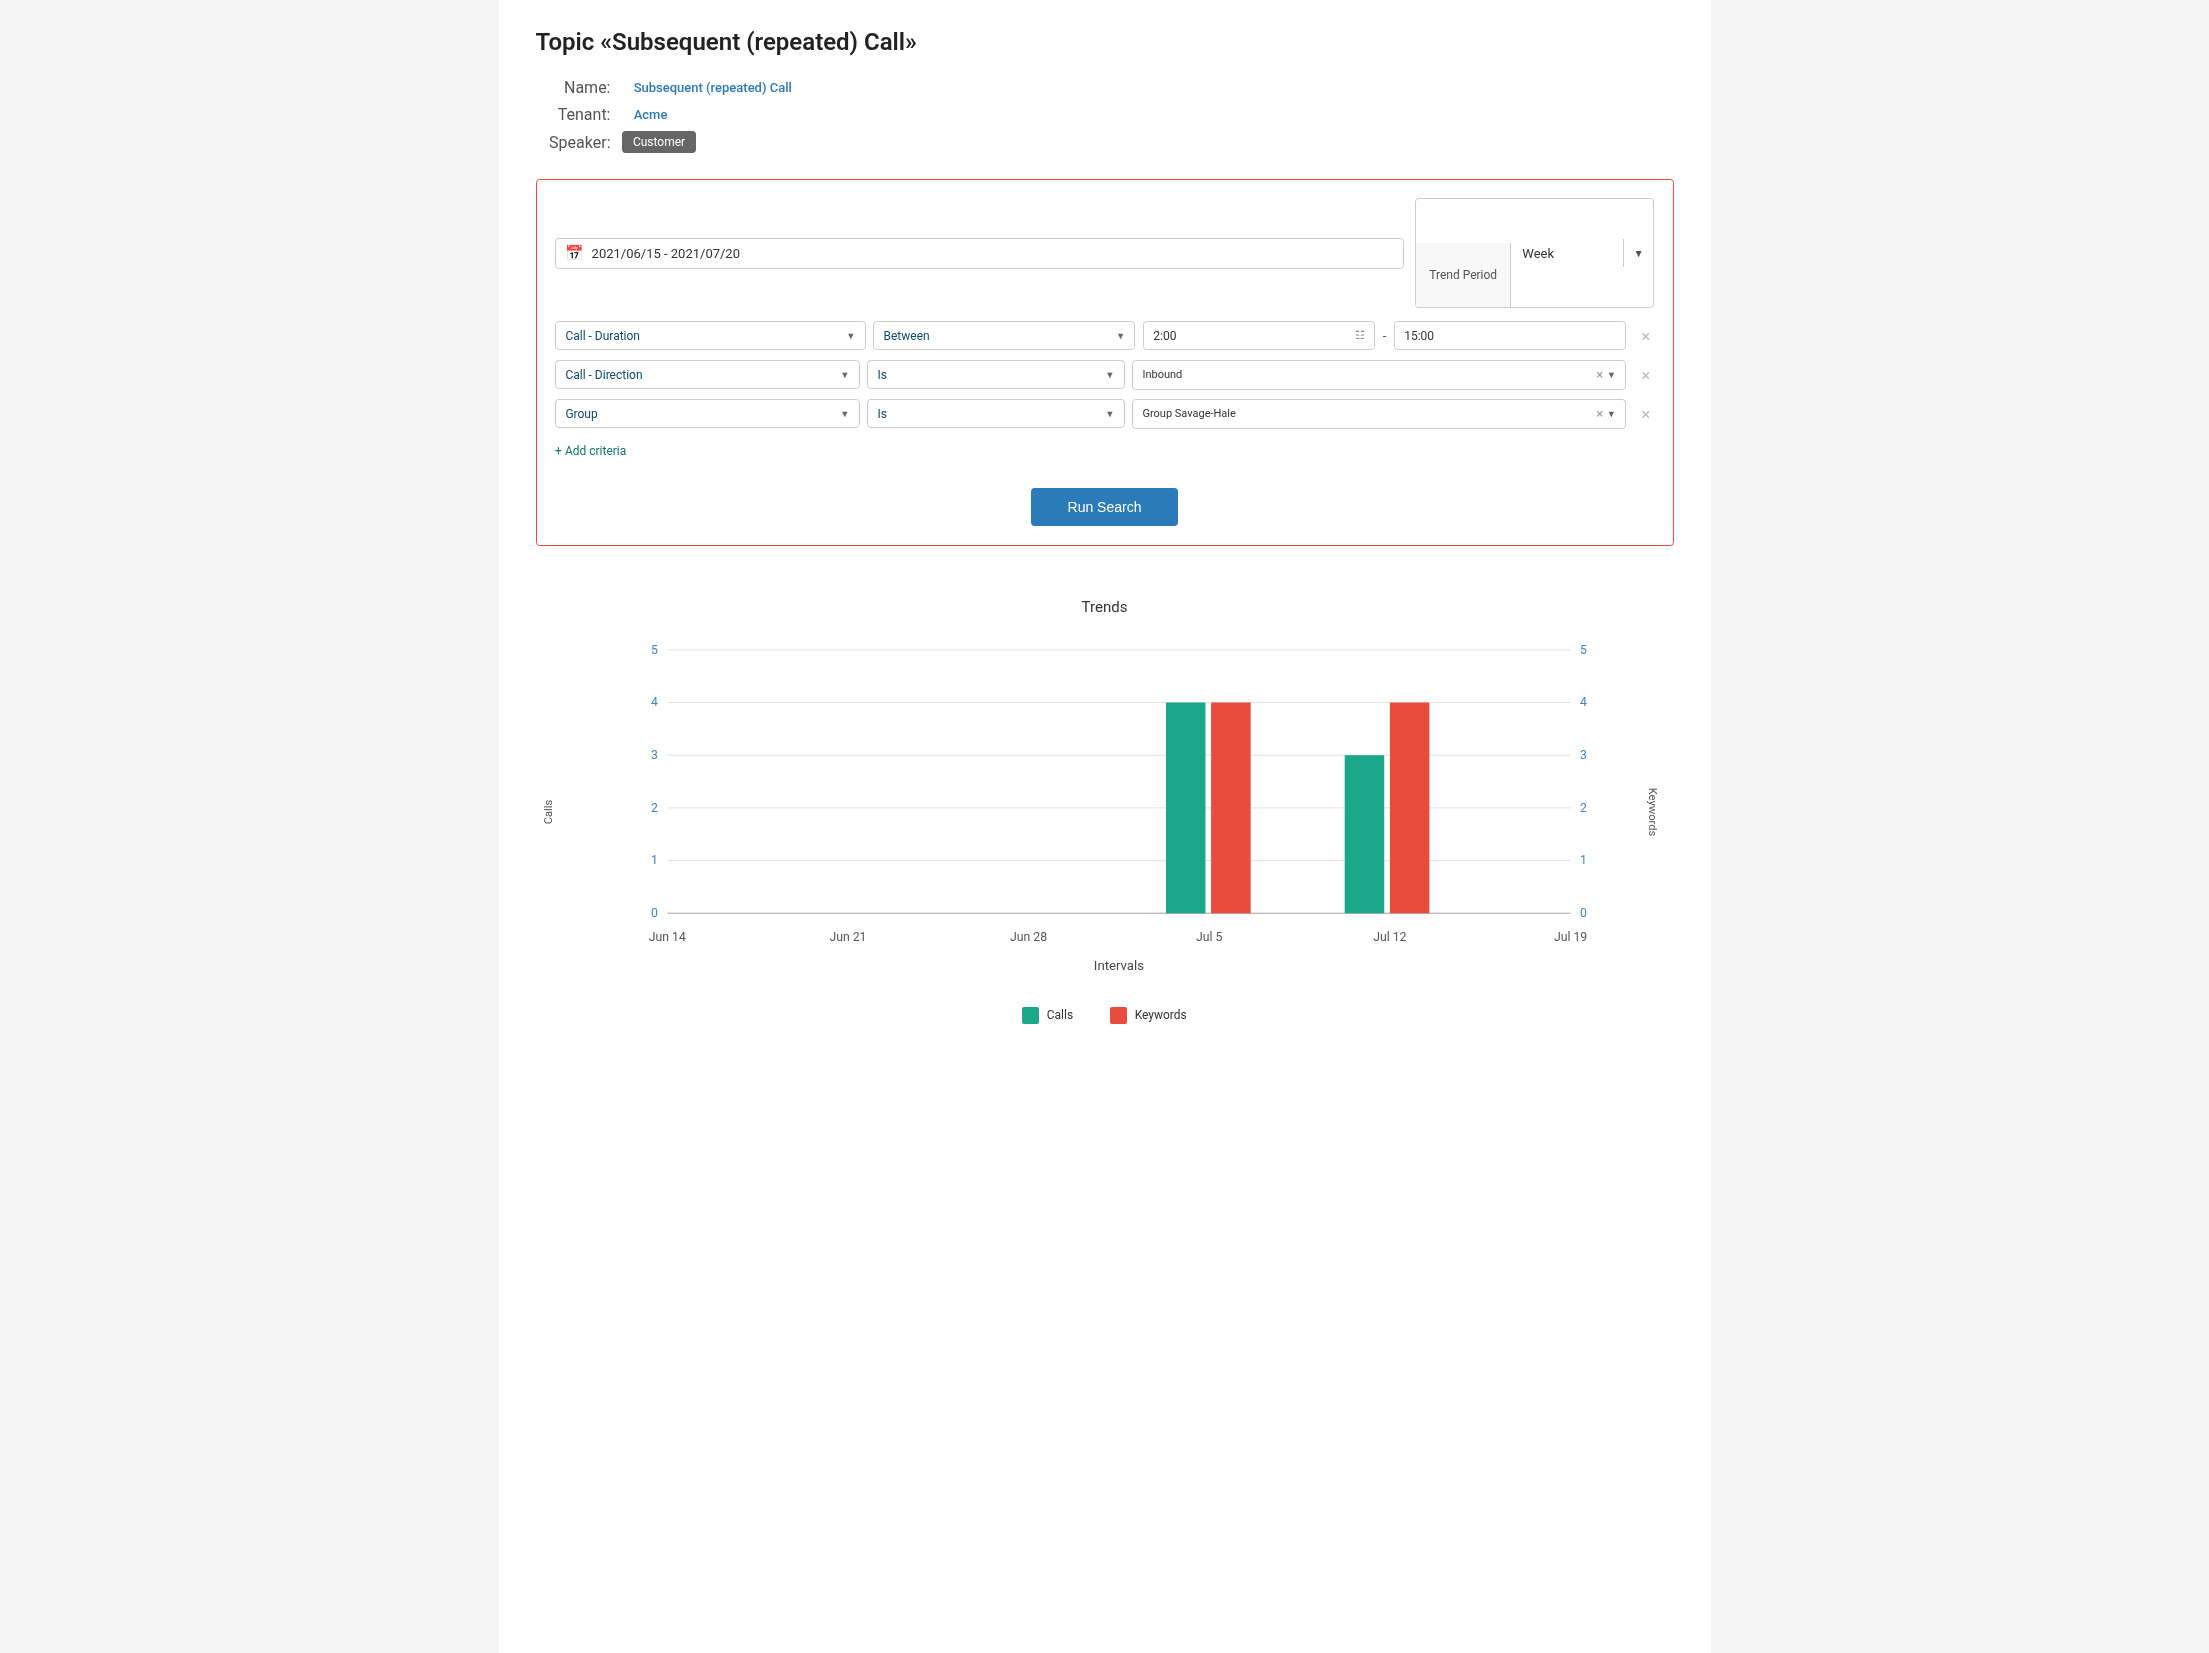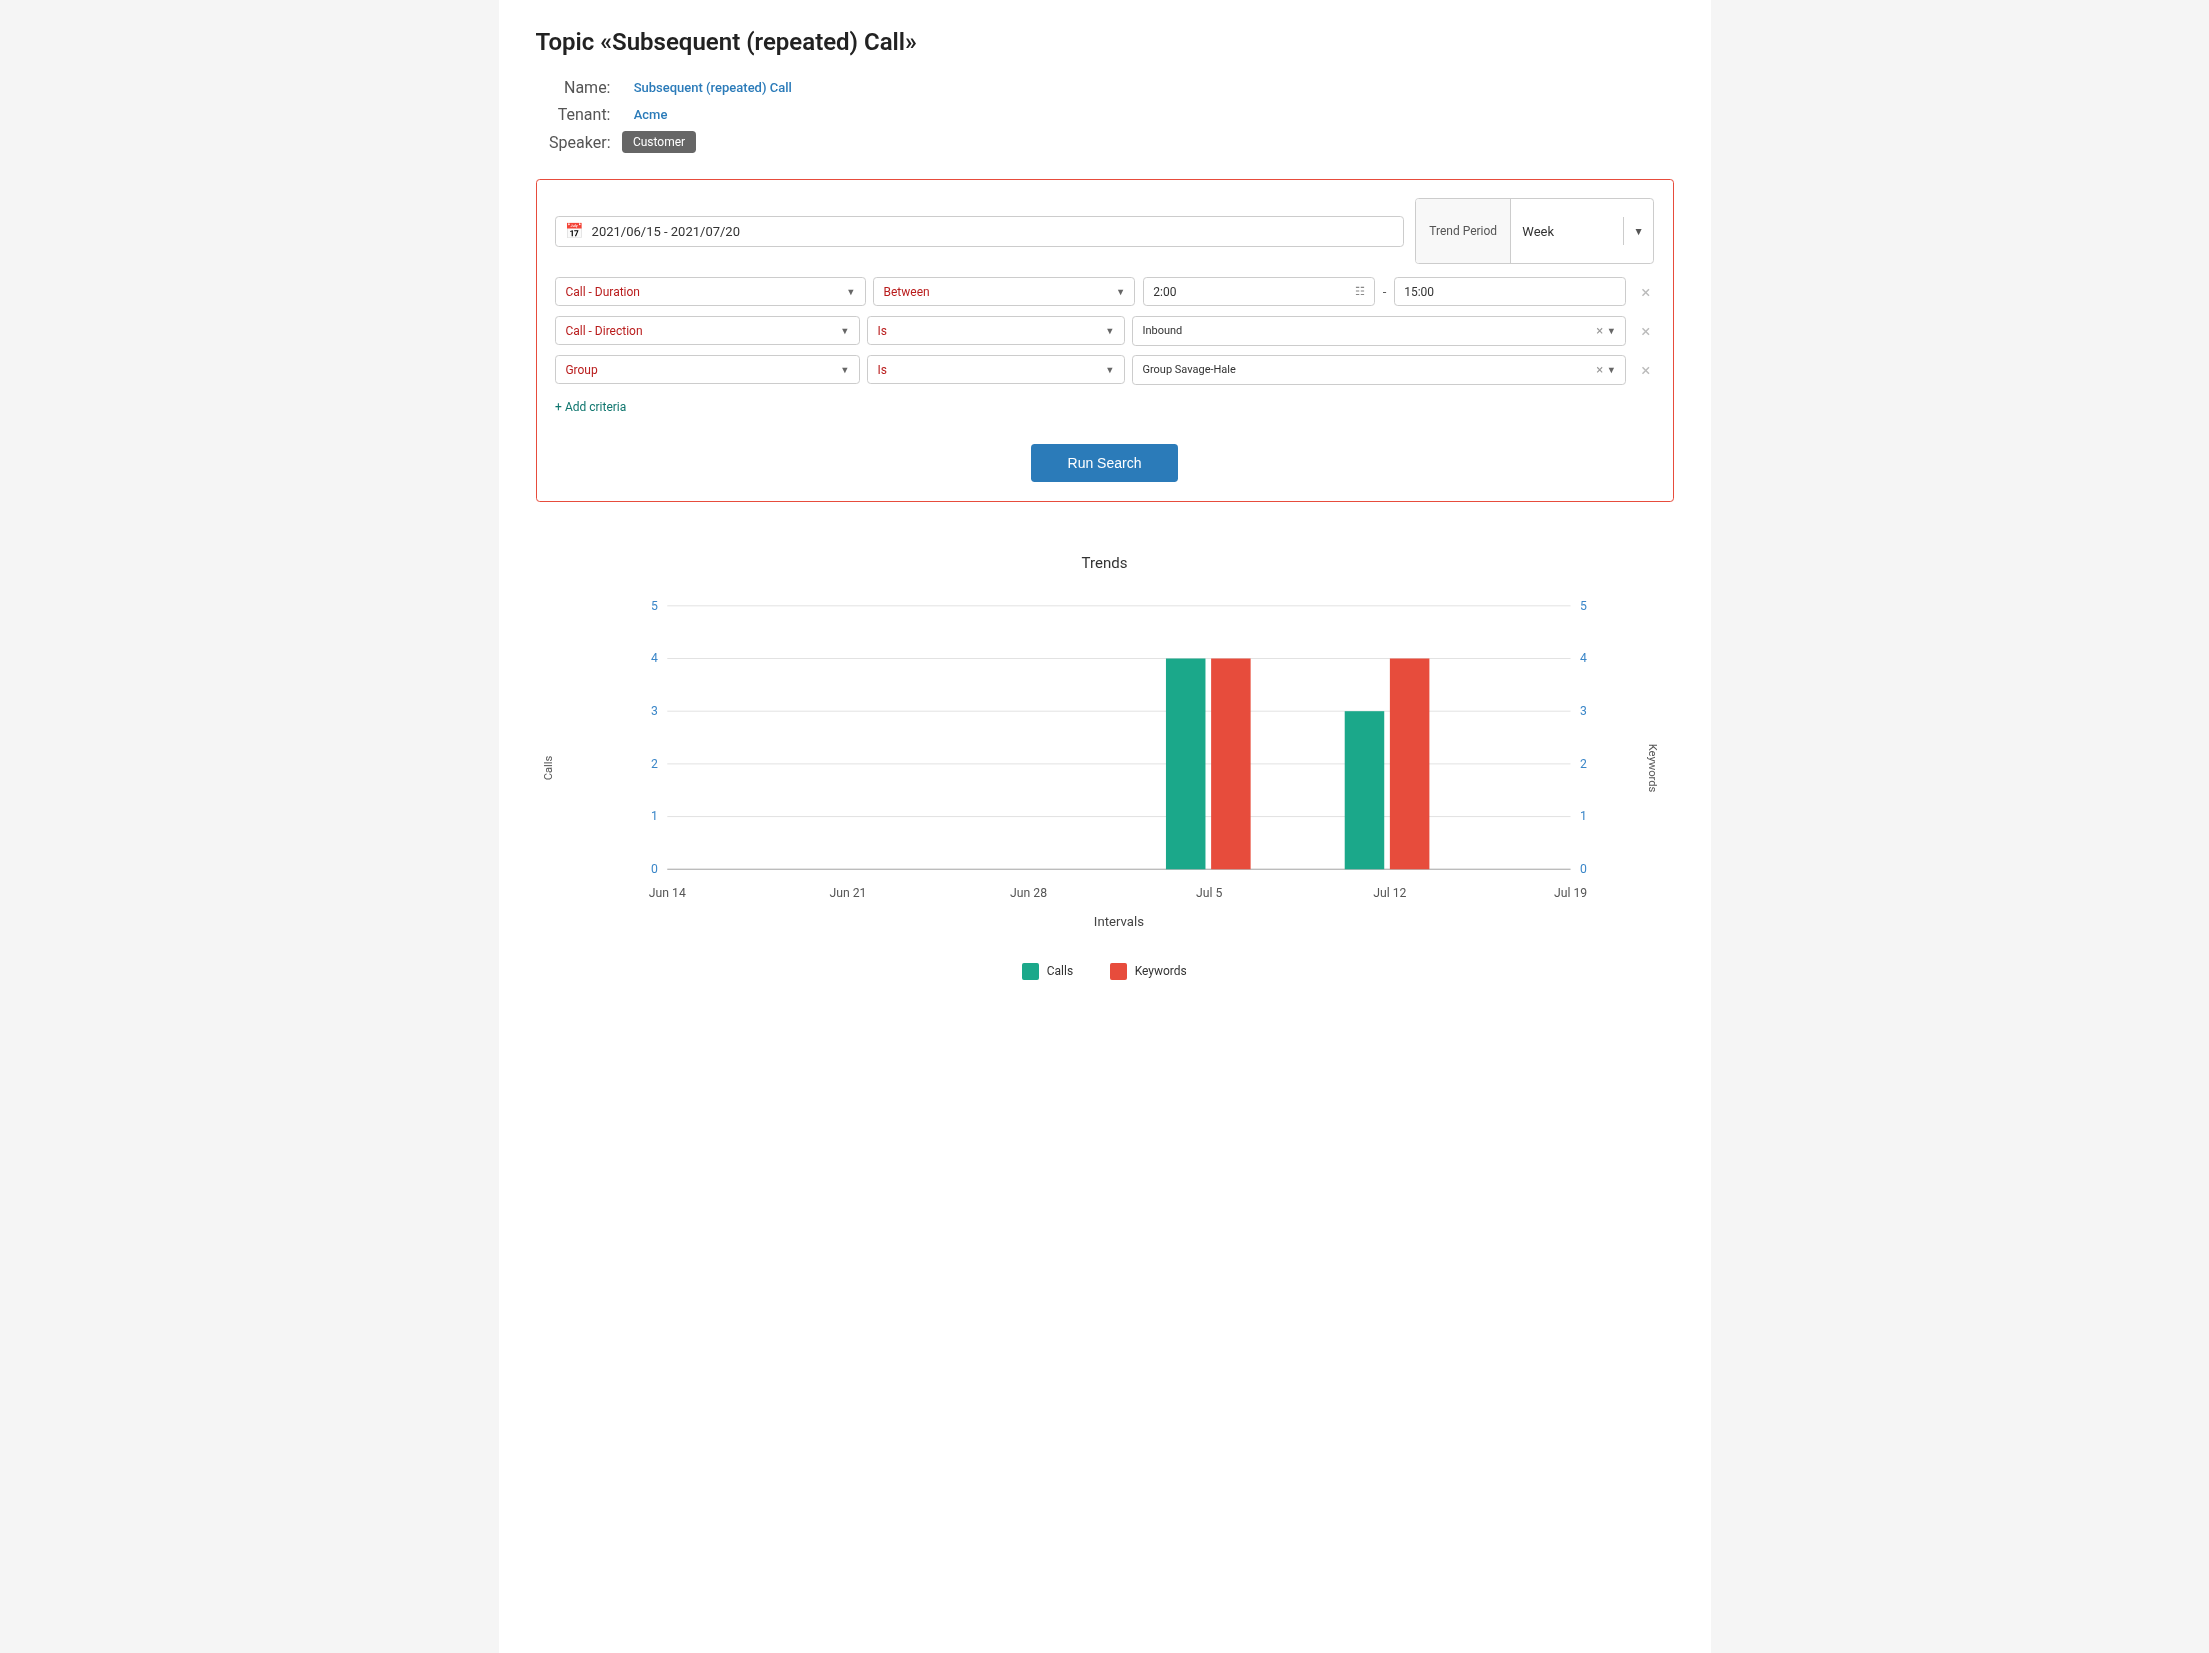--- a/index.html
+++ b/index.html
@@ -90,20 +90,21 @@
       background: #fff;
       overflow: hidden;
     }
     .trend-period-label {
       padding: 25px 13px;
       background: #f8f8f8;
       border-right: 0.9px solid #ccc;
       font-size: 12px;
       color: #555;
       white-space: nowrap;
+      margin-top: 44px;
     }
     .trend-period-value {
       padding: 7.5px 11.2px;
       font-size: 13px;
       color: #333;
       flex: 1;
       min-width: 112px;
     }
     .trend-period-arrow {
       padding: 7.5px 9.3px;
@@ -124,21 +125,21 @@
       align-items: center;
       border: 0.9px solid #ccc;
       border-radius: 3.7px;
       padding: 6.5px 9.3px;
       background: #fff;
       cursor: pointer;
       white-space: nowrap;
     }
     .filter-select-text {
       font-size: 12px;
-      color: #b91c1c;
+      color: #0c4a6e;
       flex: 1;
     }
     .filter-select-arrow {
       font-size: 9.3px;
       color: #666;
       margin-left: 7.5px;
     }
     .filter-field {
       flex: 1.2;
     }

